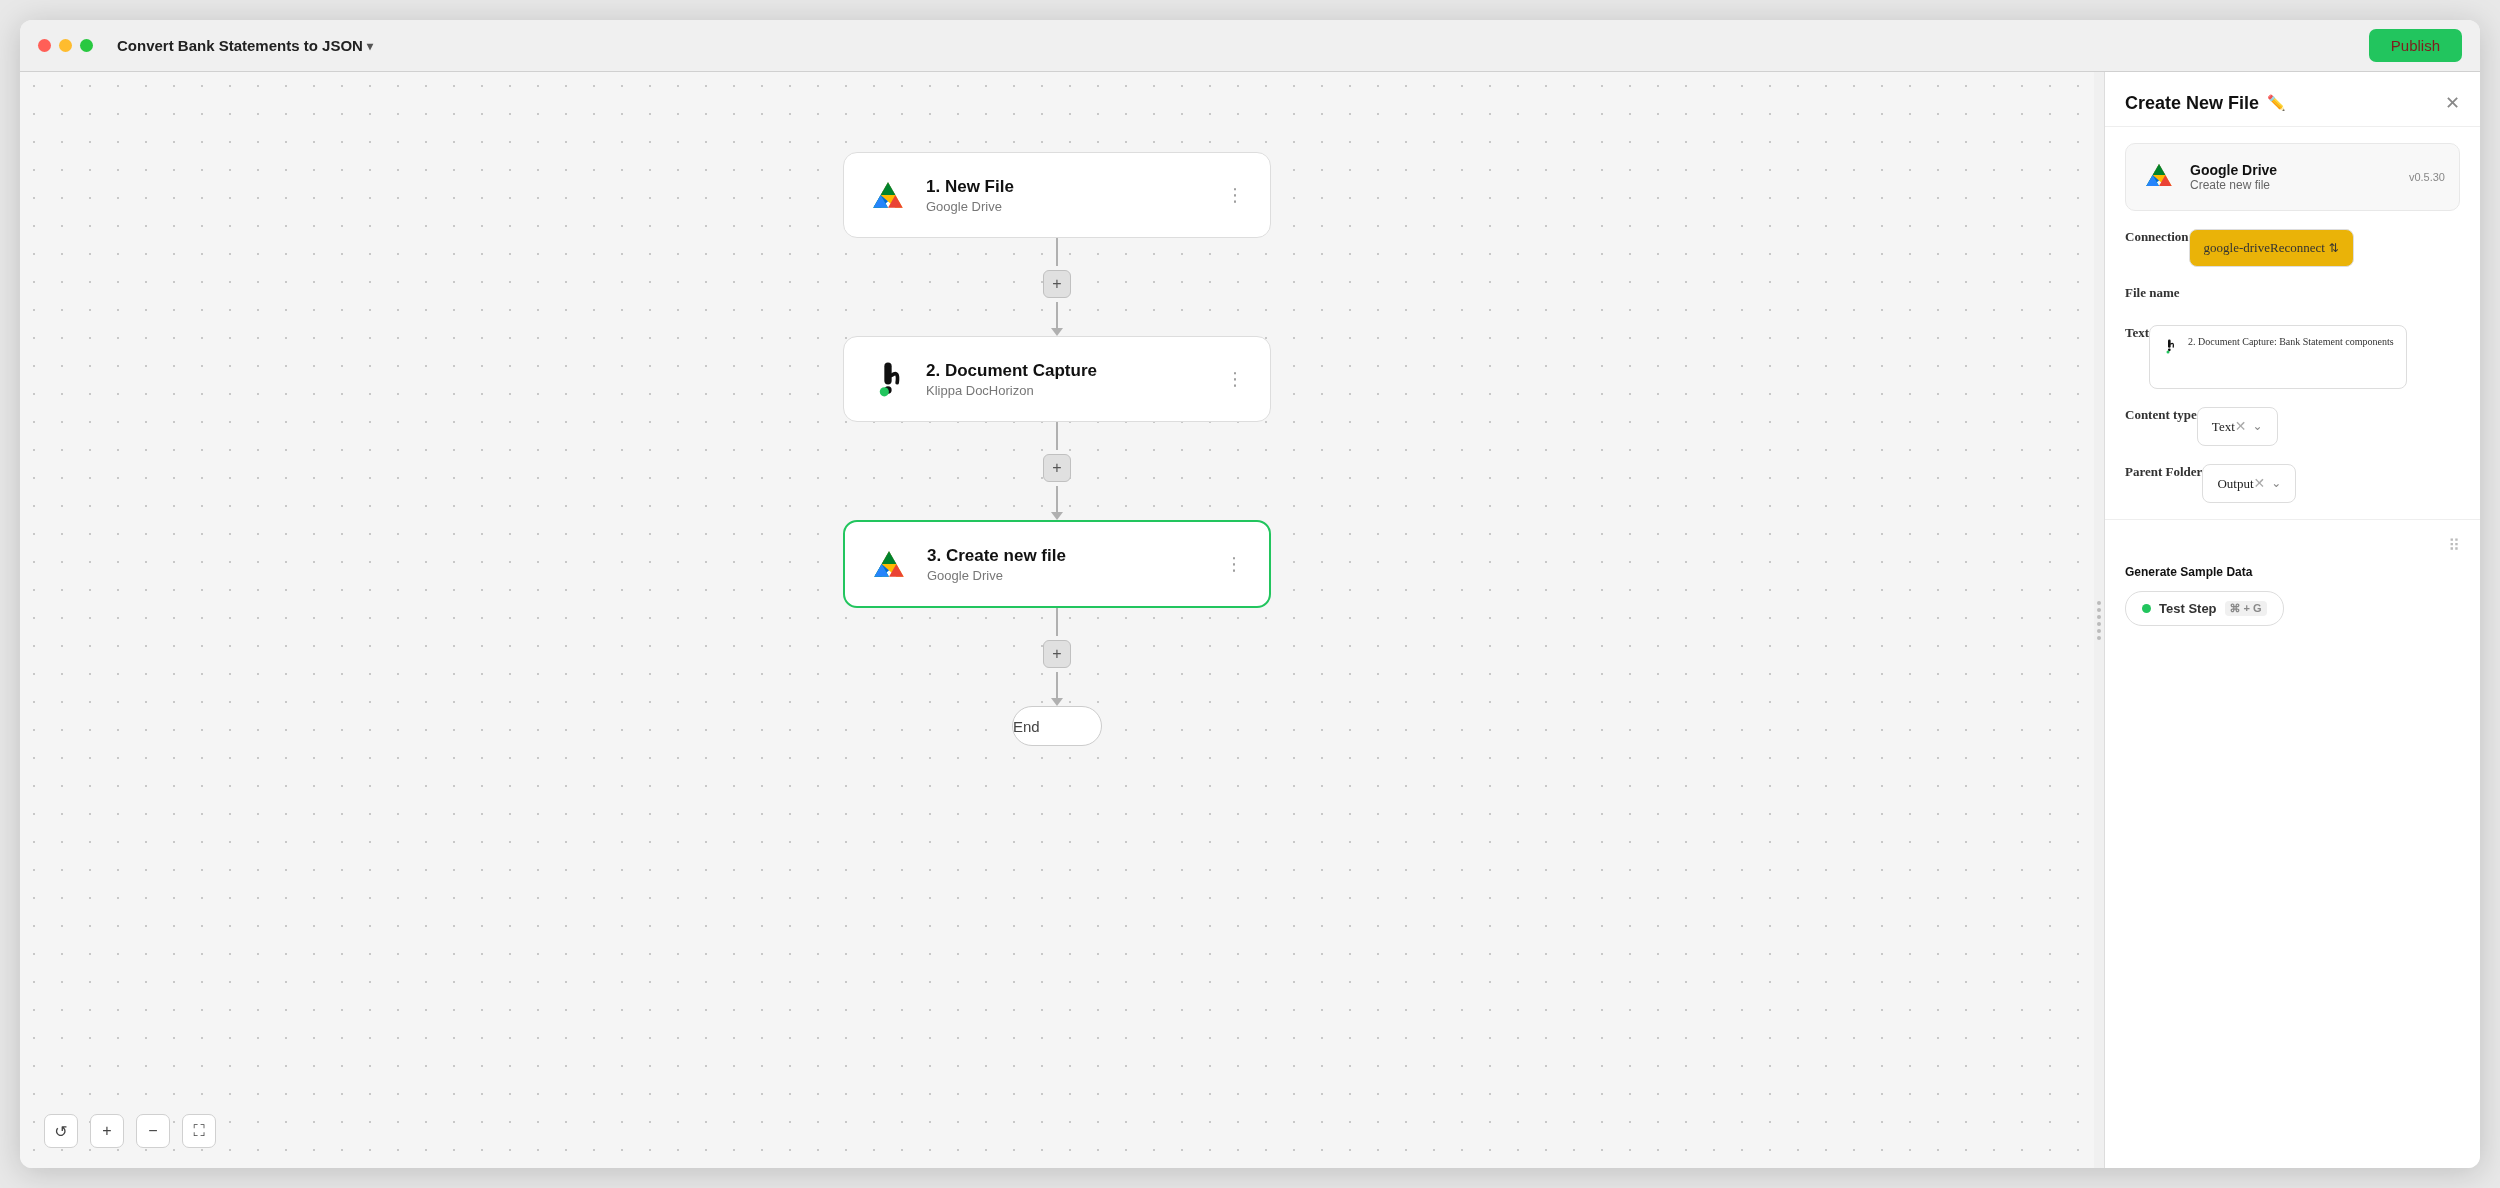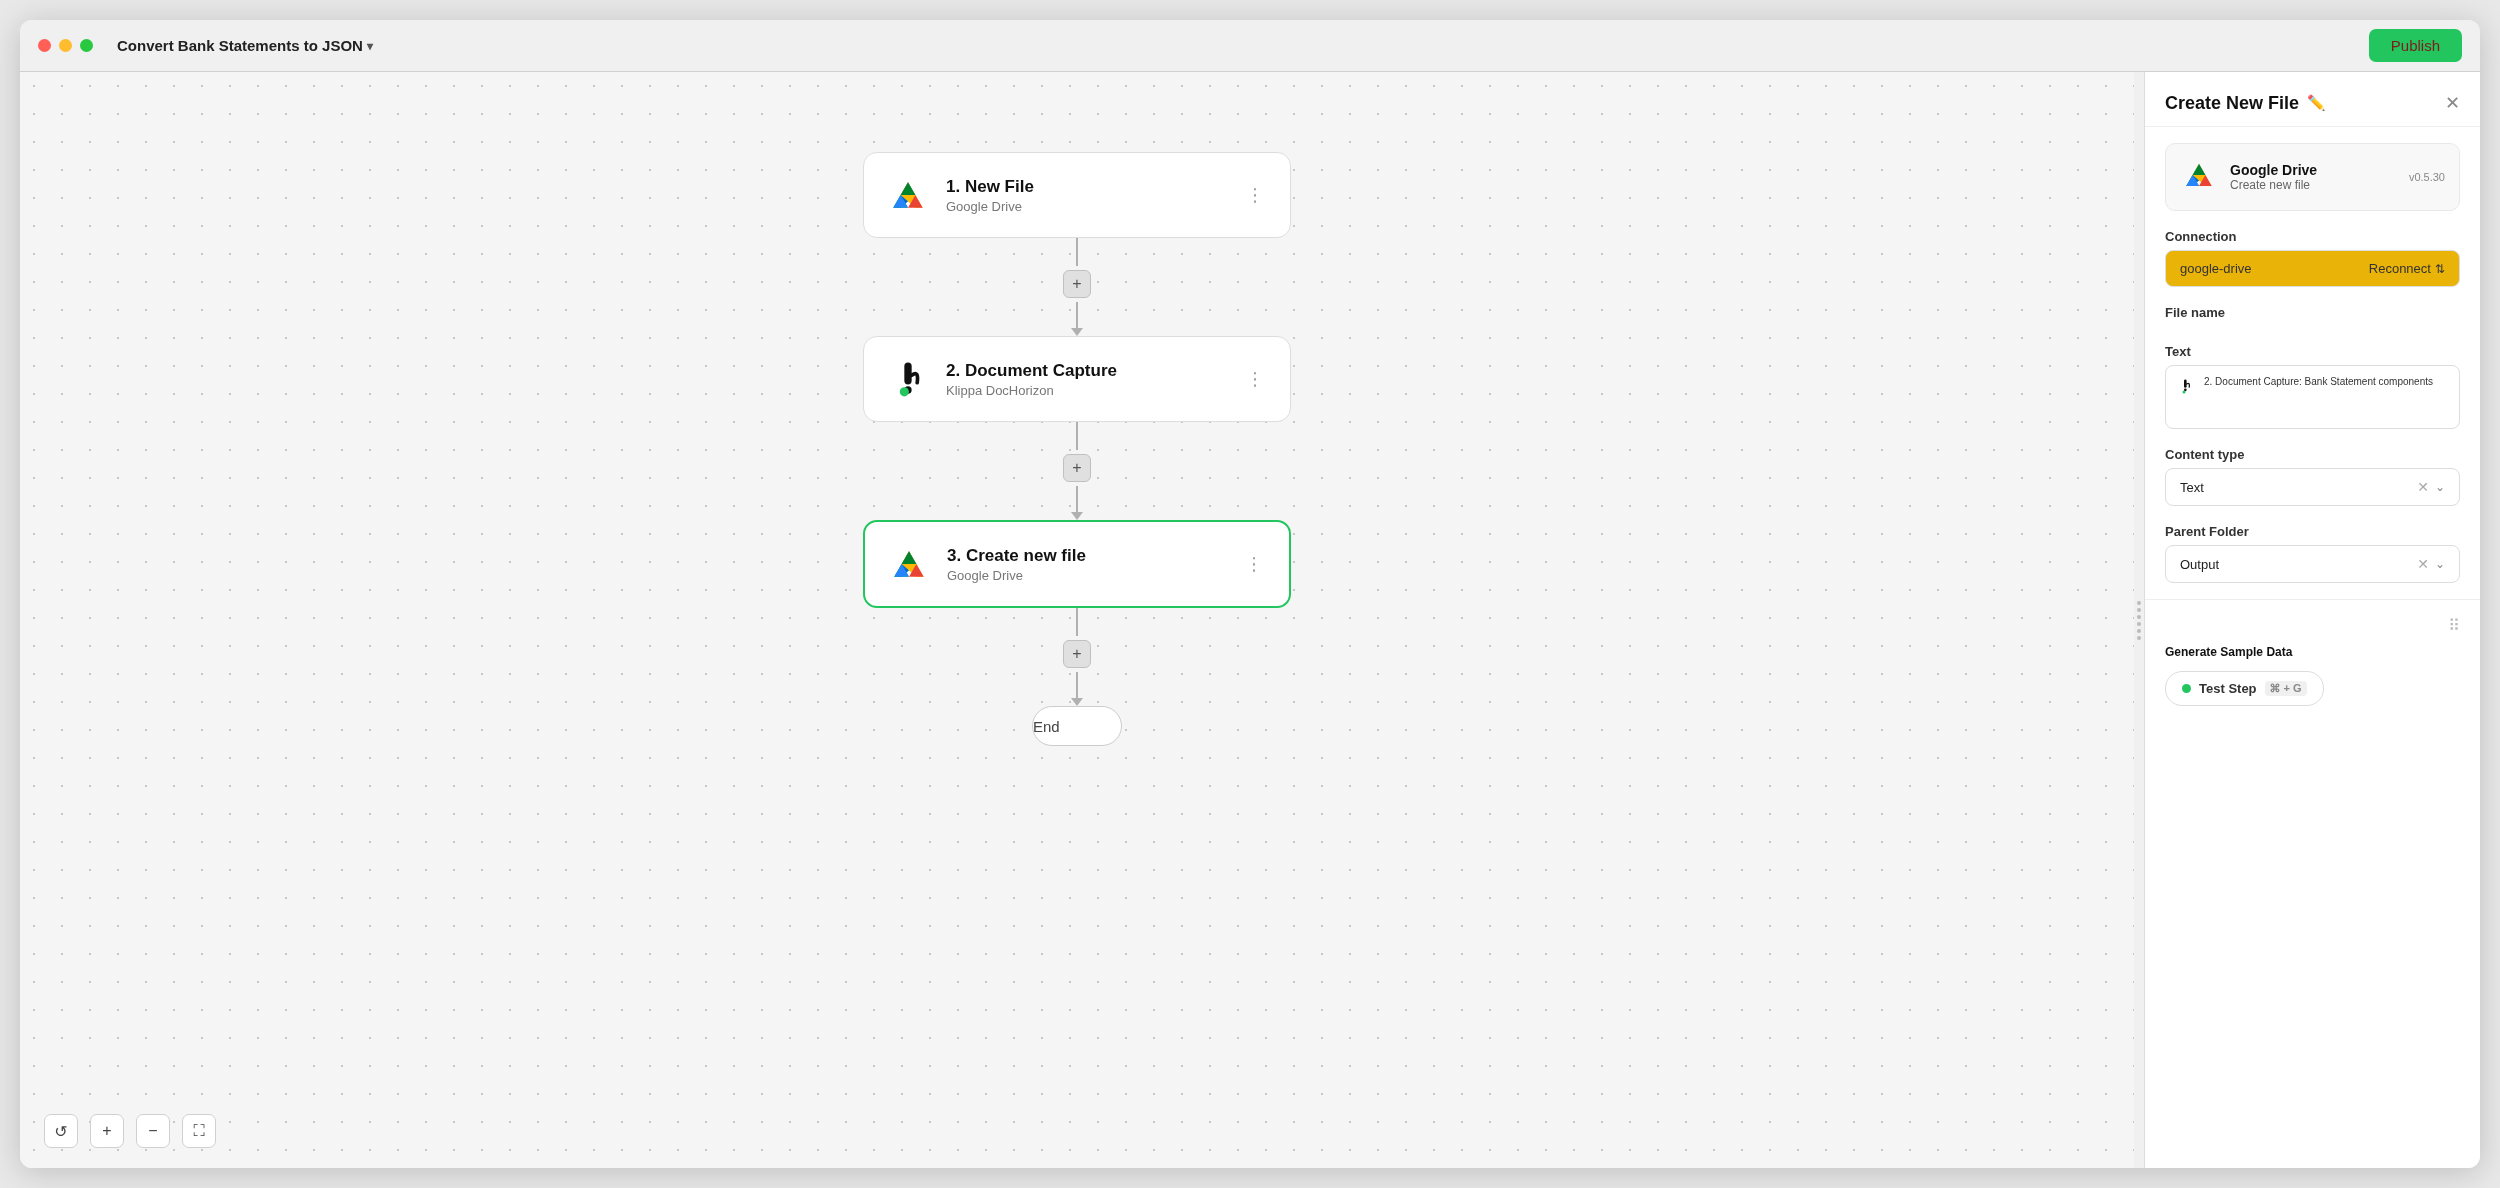--- a/index.html
+++ b/index.html
@@ -177,21 +177,21 @@
       border-radius: 20px;
       background: #fff;
       border: 1.5px solid #ccc;
       display: flex; align-items: center; justify-content: flex-start;
       font-size: 15px;
       font-weight: 500;
       color: #444;
     }
     
     .right-panel {
-      width: 336px;
+      width: 376px;
       background: #fff;
       border-left: 1px solid #ddd;
       display: flex;
       flex-direction: column;
       overflow-y: auto;
       flex-shrink: 0;
     }
     .panel-header {
       padding: 20px 20px 12px 20px;
       border-bottom: 1px solid #eee;
@@ -246,21 +246,22 @@
       color: #888;
     }
     .field-label {
       font-size: 13px;
       font-weight: 600;
       color: #333;
       margin-bottom: 6px;
     }
     .field-group {
       display: flex;
-      flex-direction: column;
+      flex-direction: row;
+      font-family: Liberation Serif, serif;
     }
     .input-box {
       border: 1px solid #ddd;
       border-radius: 8px;
       padding: 10px 12px;
       font-size: 13px;
       color: #222;
       background: #fff;
       display: flex;
       align-items: center;

